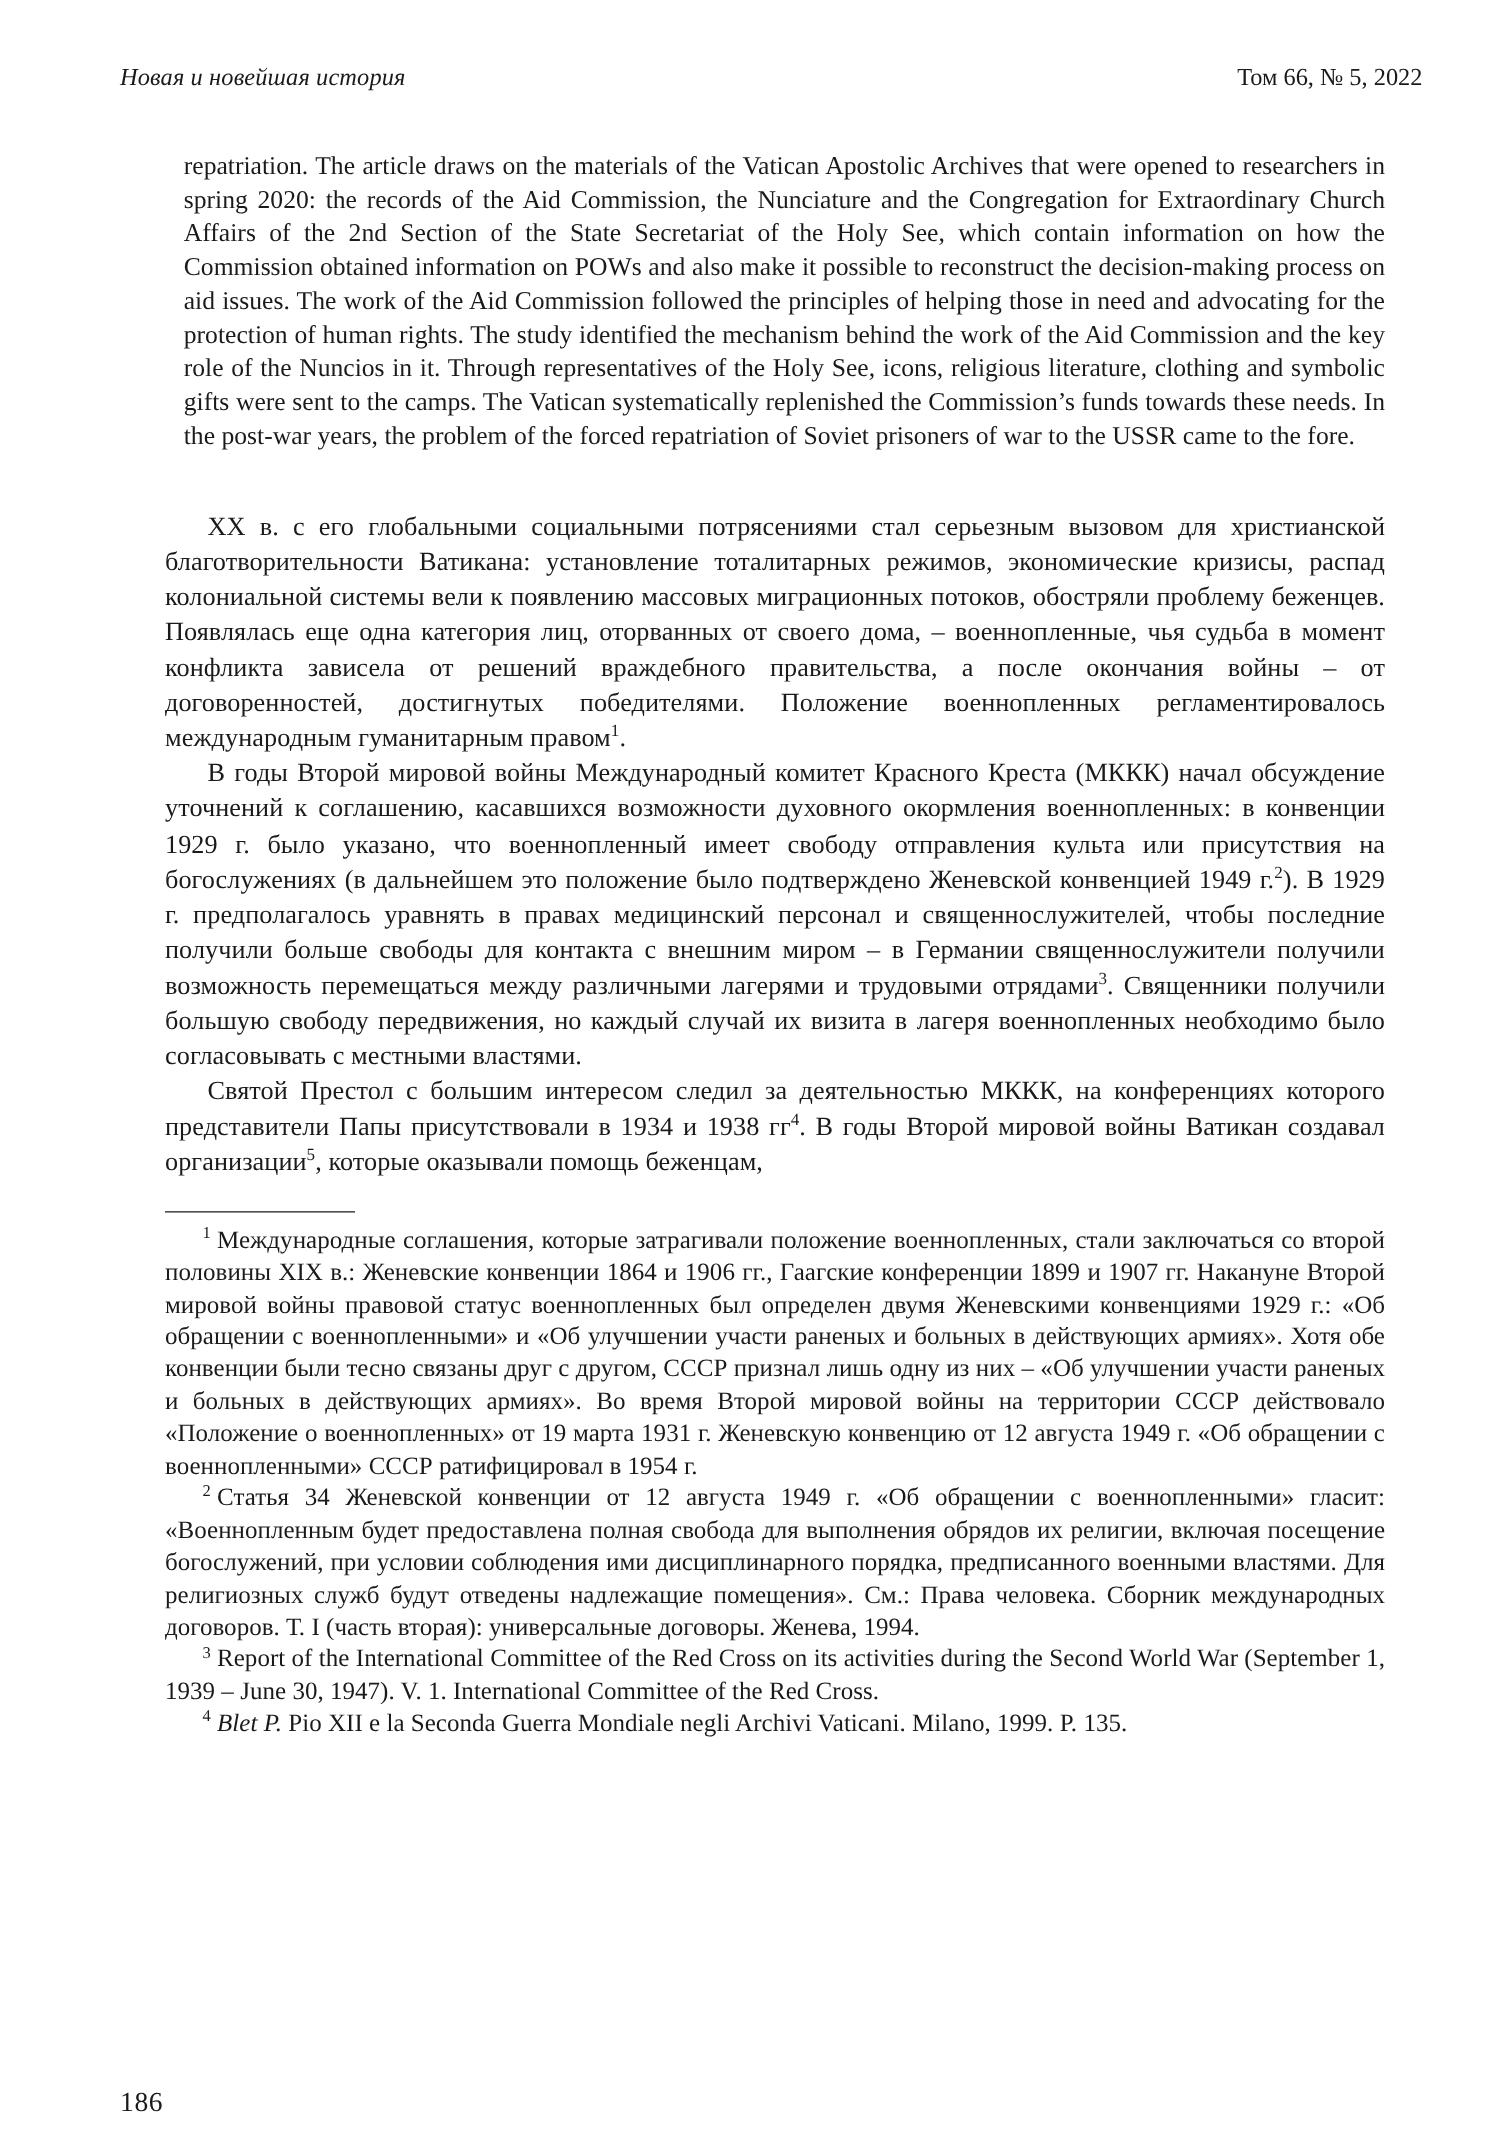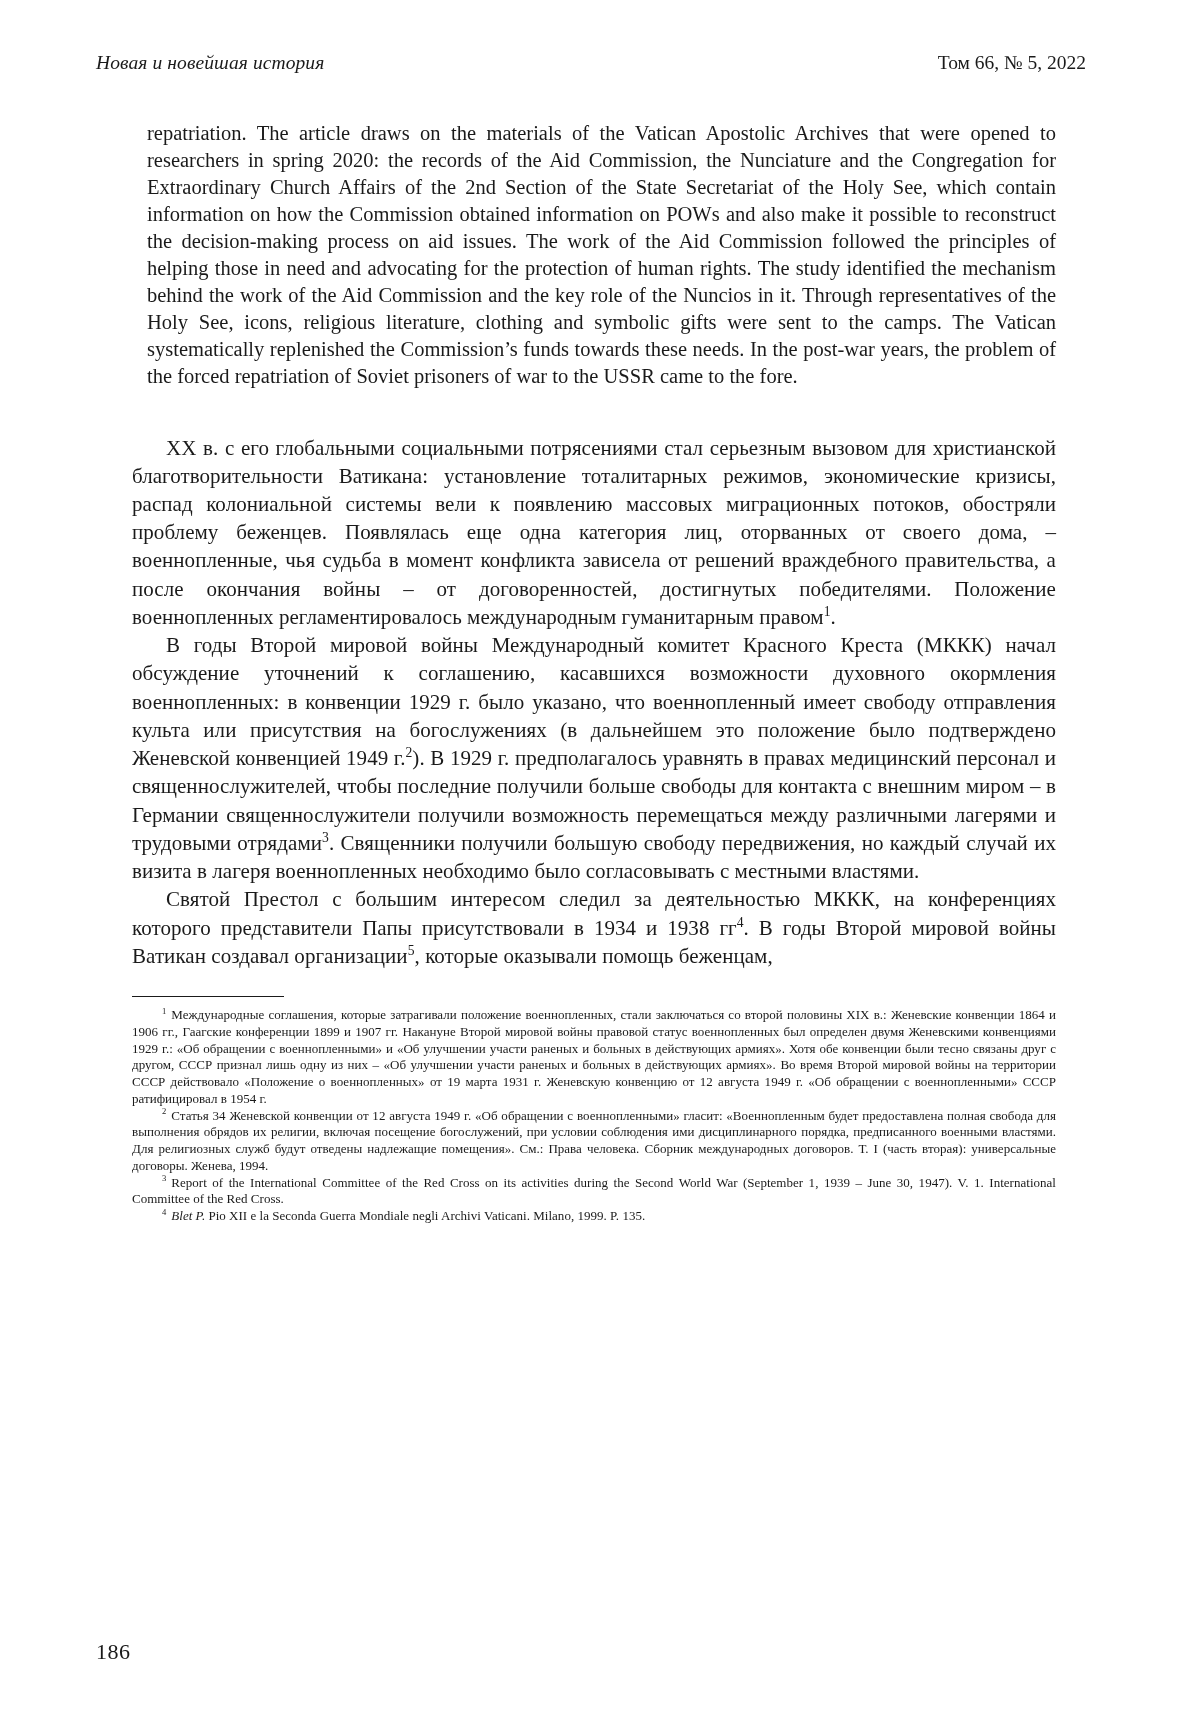--- a/index.html
+++ b/index.html
@@ -12,21 +12,21 @@
     min-height: 1719px;
     font-family: "Liberation Serif", serif;
     color: #1a1a1a;
     -webkit-font-smoothing: antialiased;
   }
   .page {
     position: relative;
     width: 1200px;
     min-height: 1719px;
     box-sizing: border-box;
-    padding: 52px 108px 40px 96px;
+    padding: 52px 56px 40px 96px;
   }
   
   .runhead {
     display: flex;
     justify-content: space-between;
     align-items: baseline;
     font-size: 19.5px;
     margin: 0 0 46px 0;
     padding: 0 6px 0 0;
   }
@@ -80,38 +80,38 @@
     width: 152px;
     height: 0;
     border-top: 1.3px solid #1a1a1a;
     margin: 26px 0 10px 36px;
   }
   .footnotes {
     margin: 0 36px 0 36px;
   }
   .footnotes p {
     margin: 0;
-    font-size: 13px;
+    font-size: 20px;
     line-height: 1.29;
     text-align: justify;
     text-indent: 30px;
     letter-spacing: .02px;
   }
   .footnotes p .fn-num {
     font-size: .66em;
     vertical-align: super;
     line-height: 0;
     margin-right: 5px;
   }
   .it { font-style: italic; }
   
   .pagenum {
     position: absolute;
     left: 96px;
-    bottom: 54px;
+    bottom: 24px;
     font-size: 22px;
     letter-spacing: .5px;
   }
 </style>
 </head>
 <body>
 
 <div class="page">
 
   <div class="runhead">

